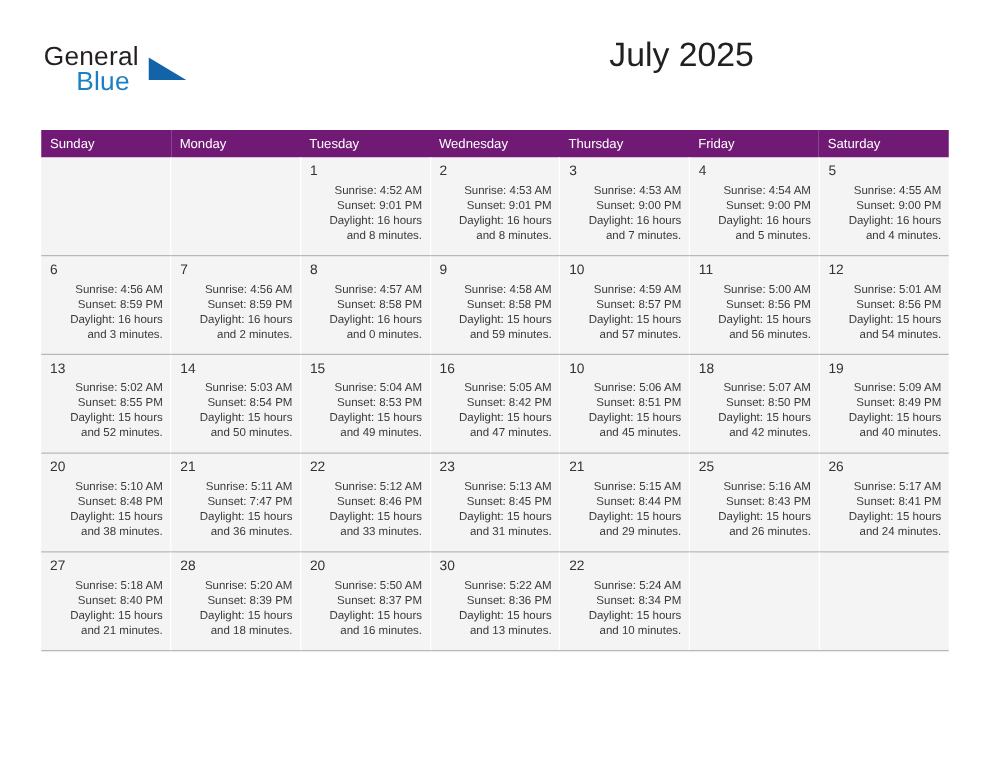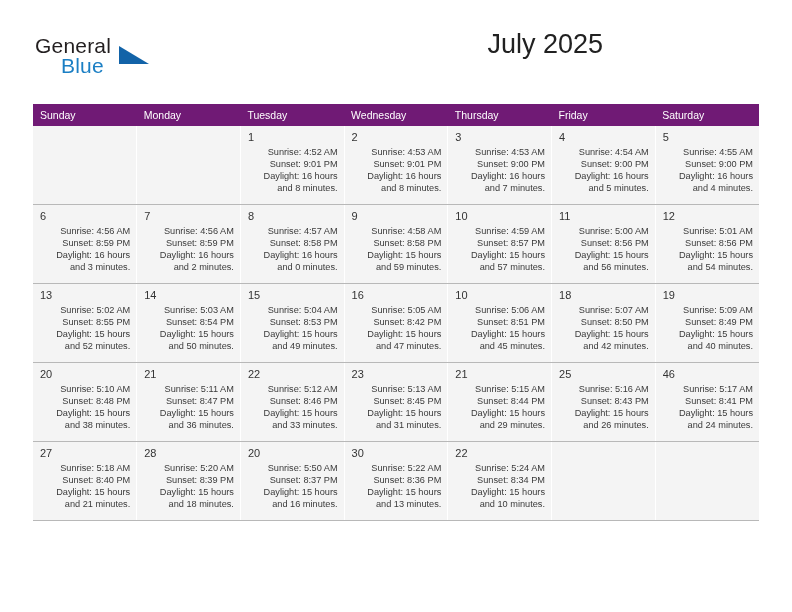--- a/index.html
+++ b/index.html
@@ -365,21 +365,21 @@
           <div class="detail">Sunrise: 5:10 AM
 Sunset: 8:48 PM
 Daylight: 15 hours
 and 38 minutes.</div>
         </div>
           </td>
         <td>
             <div class="cell-inner">
           <div class="daynum">21</div>
           <div class="detail">Sunrise: 5:11 AM
-Sunset: 8:47 PM
+Sunset: 7:47 PM
 Daylight: 15 hours
 and 36 minutes.</div>
         </div>
           </td>
         <td>
             <div class="cell-inner">
           <div class="daynum">22</div>
           <div class="detail">Sunrise: 5:12 AM
 Sunset: 8:46 PM
 Daylight: 15 hours
@@ -408,21 +408,21 @@
             <div class="cell-inner">
           <div class="daynum">25</div>
           <div class="detail">Sunrise: 5:16 AM
 Sunset: 8:43 PM
 Daylight: 15 hours
 and 26 minutes.</div>
         </div>
           </td>
         <td>
             <div class="cell-inner">
-          <div class="daynum">46</div>
+          <div class="daynum">26</div>
           <div class="detail">Sunrise: 5:17 AM
 Sunset: 8:41 PM
 Daylight: 15 hours
 and 24 minutes.</div>
         </div>
           </td>
       </tr>
 
       <tr class="shaded">
         <td>

